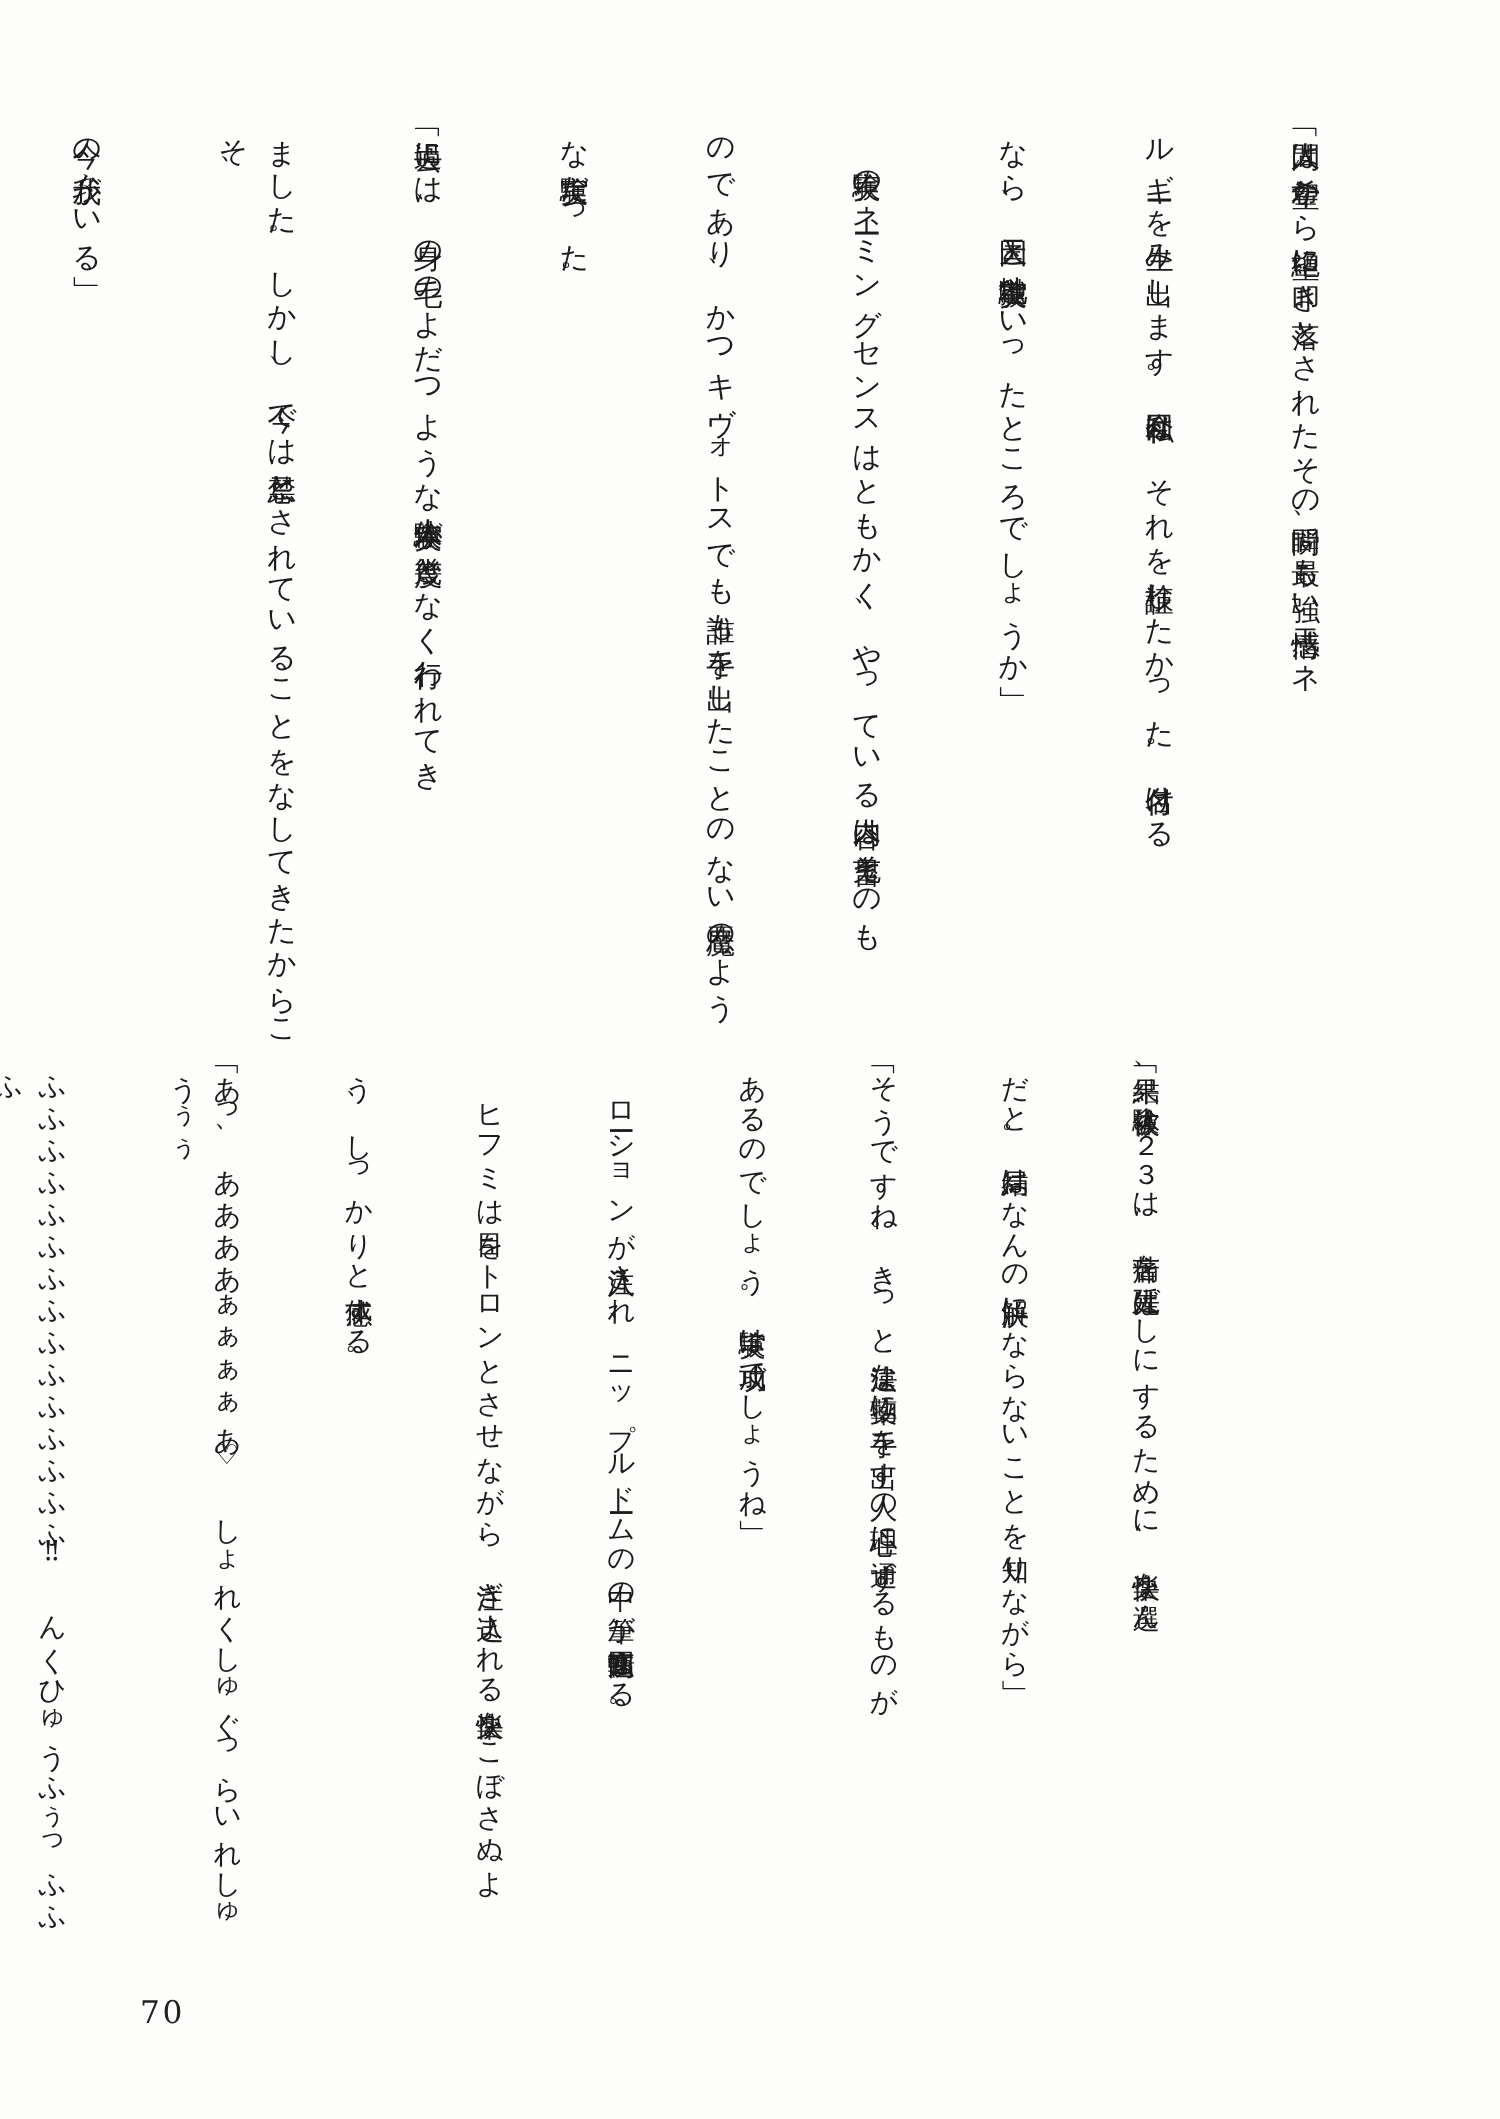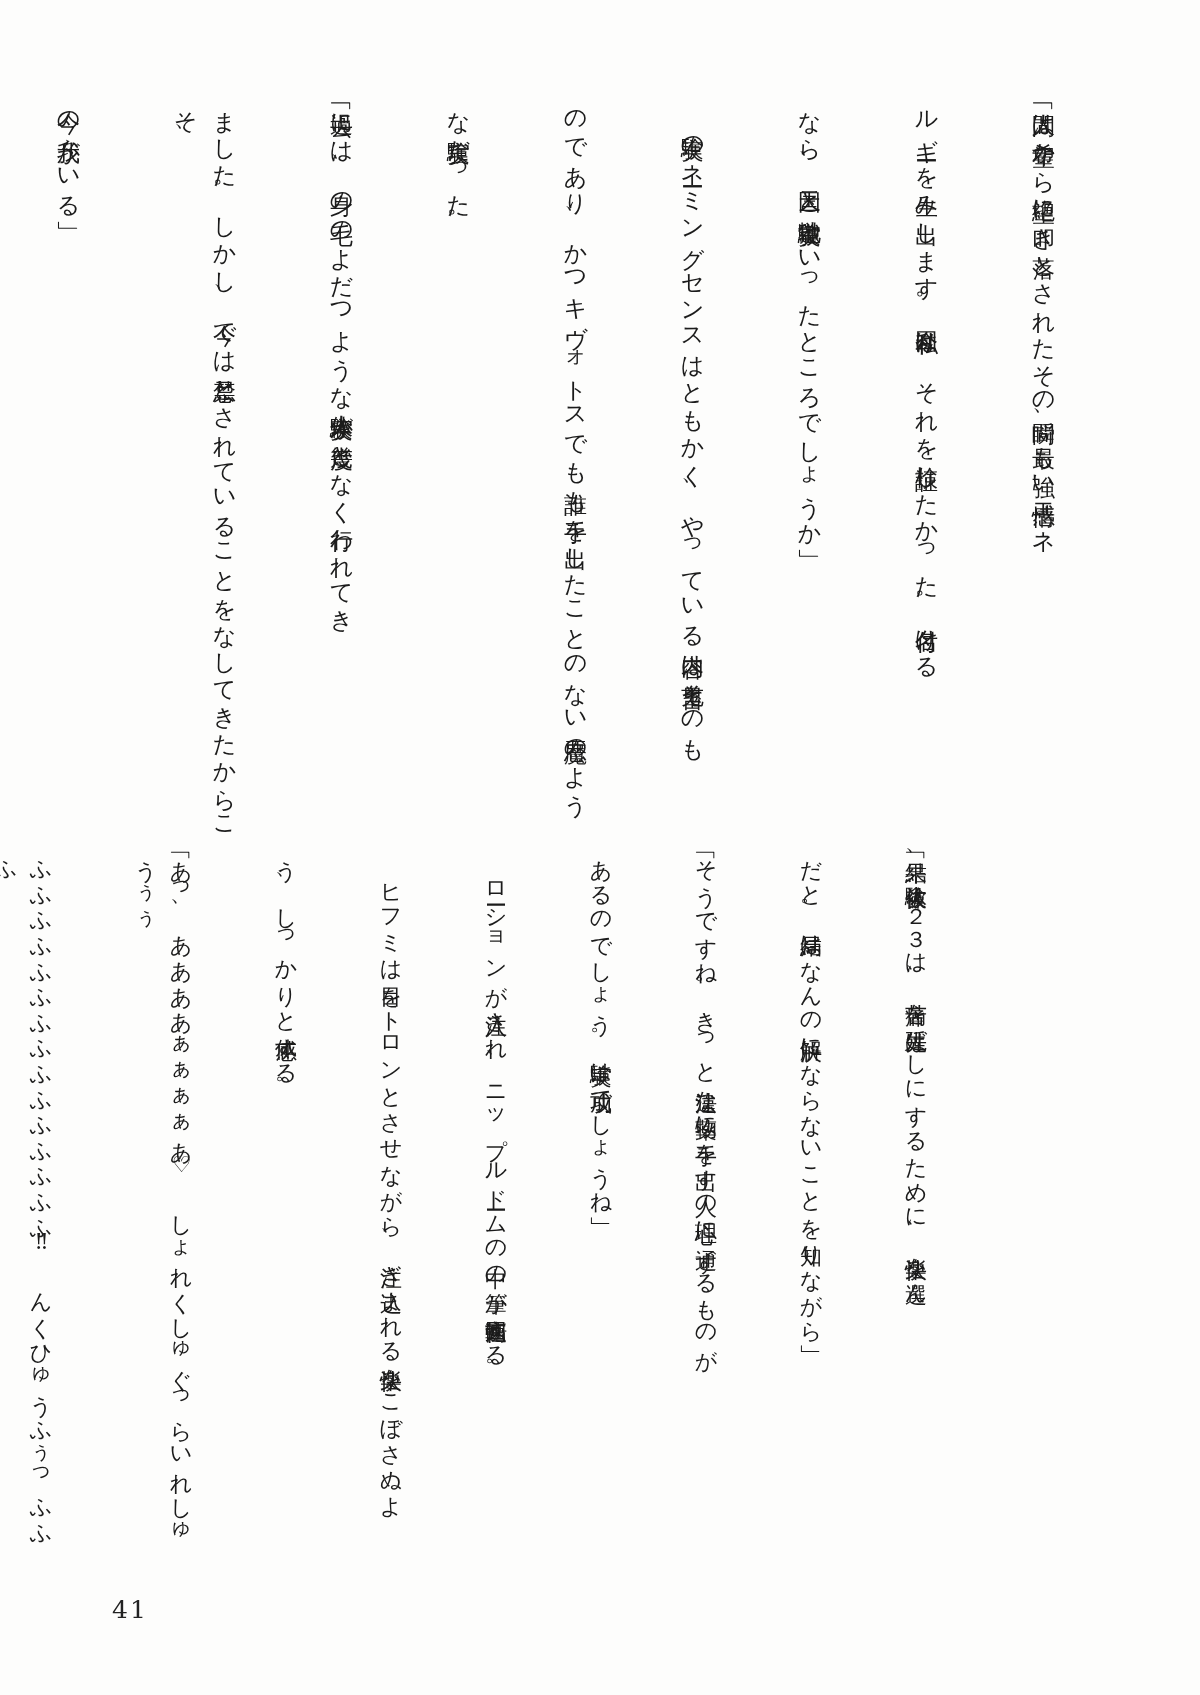--- a/index.html
+++ b/index.html
@@ -108,15 +108,15 @@
     
     
     
     
     
     
     
     
   </div>
 
-  <div class="page-number">41</div>
+  <div class="page-number">70</div>
 
 </div>
 
 </body></html>

